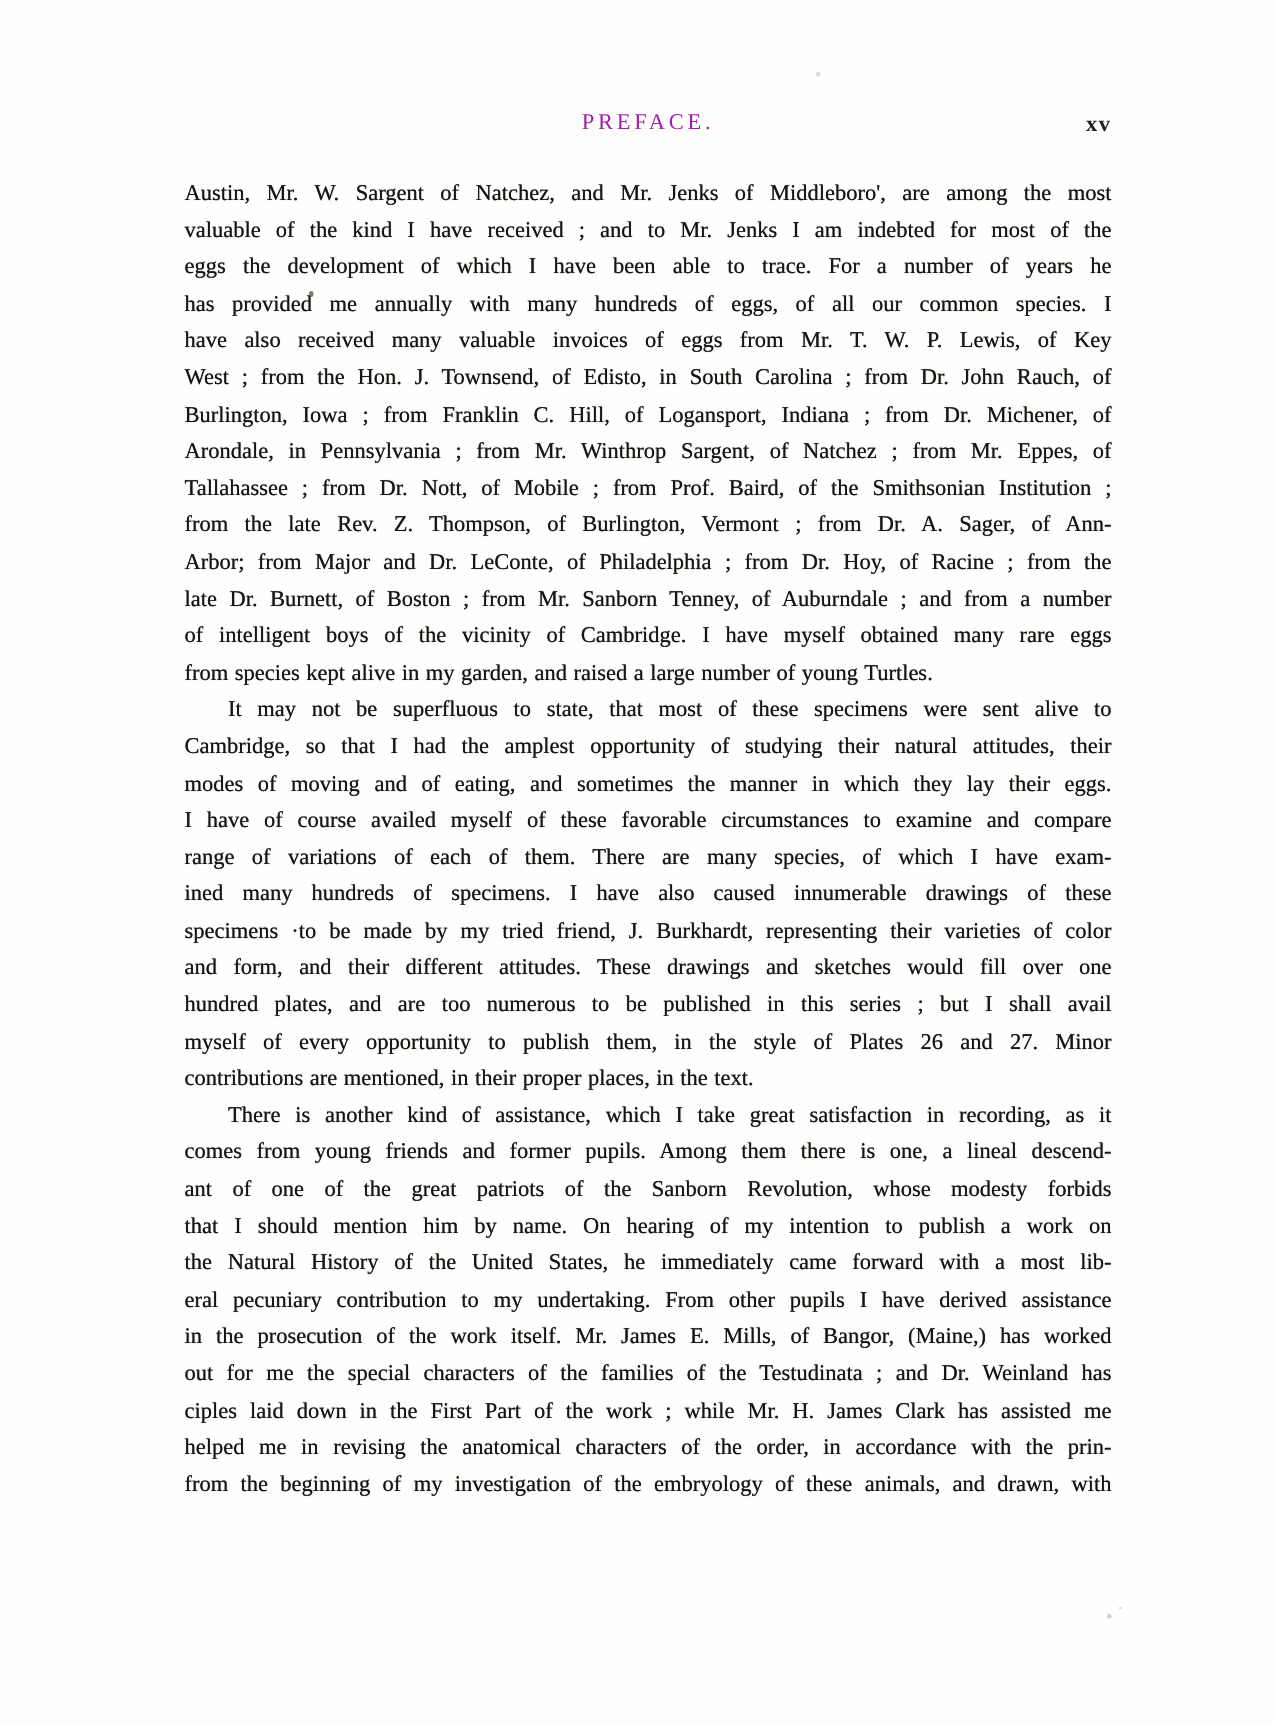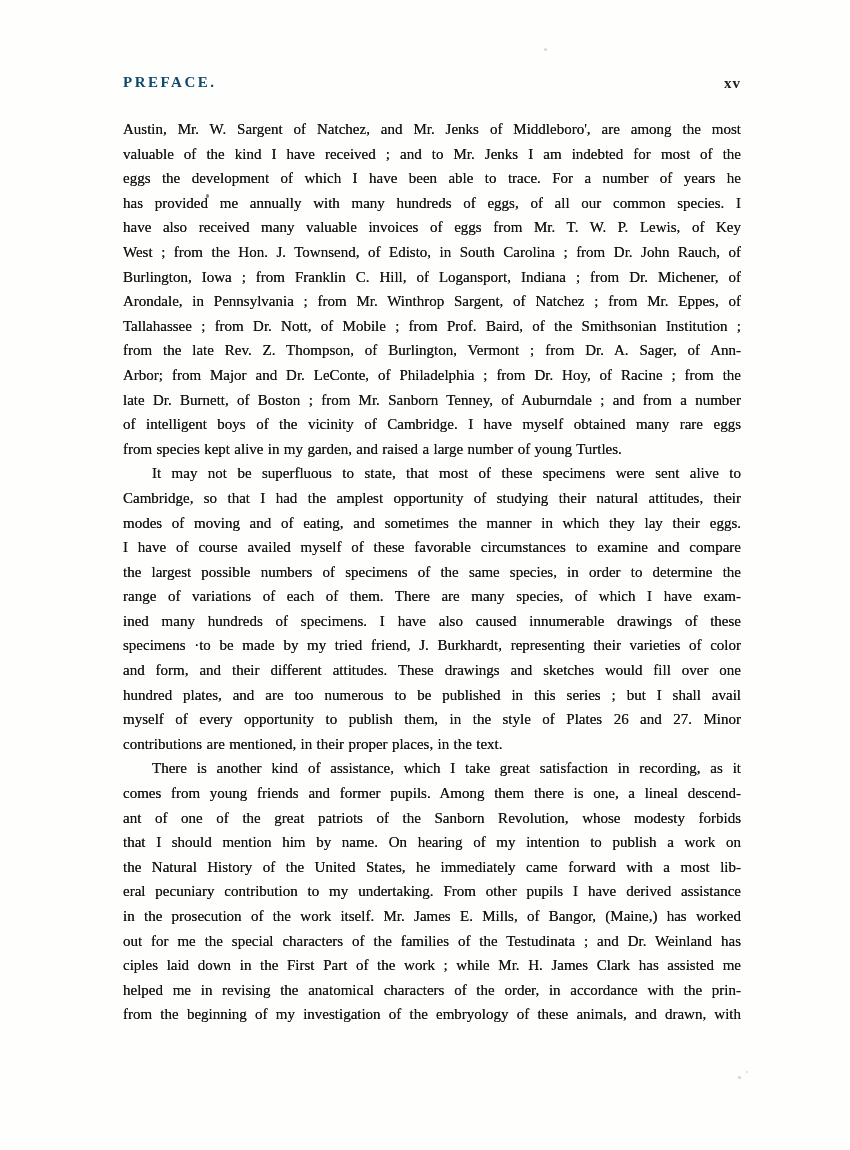--- a/index.html
+++ b/index.html
@@ -19,24 +19,25 @@
   
   .running-head {
     position: absolute;
     left: 123px;
     top: 74px;
     width: 618px;
     height: 22px;
   }
   .head-title {
     display: block;
+    text-align: center;
     font-size: 15px;
-    font-weight: bold;
+    font-weight: normal;
     letter-spacing: 2.5px;
-    color: #0c4a6e;
+    color: #a21caf;
   }
   .head-pagenum {
     position: absolute;
     right: 0;
     top: 1px;
     font-size: 15px;
     font-weight: bold;
     letter-spacing: 1px;
     color: #201e1c;
     margin-left: 35px;
@@ -97,21 +98,20 @@
       <div class="line">Tallahassee ; from Dr. Nott, of Mobile ; from Prof. Baird, of the Smithsonian Institution ;</div>
       <div class="line">from the late Rev. Z. Thompson, of Burlington, Vermont ; from Dr. A. Sager, of Ann-</div>
       <div class="line">Arbor; from Major and Dr. LeConte, of Philadelphia ; from Dr. Hoy, of Racine ; from the</div>
       <div class="line">late Dr. Burnett, of Boston ; from Mr. Sanborn Tenney, of Auburndale ; and from a number</div>
       <div class="line">of intelligent boys of the vicinity of Cambridge. I have myself obtained many rare eggs</div>
       <div class="line parend">from species kept alive in my garden, and raised a large number of young Turtles.</div>
       <div class="line indent">It may not be superfluous to state, that most of these specimens were sent alive to</div>
       <div class="line">Cambridge, so that I had the amplest opportunity of studying their natural attitudes, their</div>
       <div class="line">modes of moving and of eating, and sometimes the manner in which they lay their eggs.</div>
       <div class="line">I have of course availed myself of these favorable circumstances to examine and compare</div>
-      <div class="line">the largest possible numbers of specimens of the same species, in order to determine the</div>
       <div class="line">range of variations of each of them. There are many species, of which I have exam-</div>
       <div class="line">ined many hundreds of specimens. I have also caused innumerable drawings of these</div>
       <div class="line">specimens ·to be made by my tried friend, J. Burkhardt, representing their varieties of color</div>
       <div class="line">and form, and their different attitudes. These drawings and sketches would fill over one</div>
       <div class="line">hundred plates, and are too numerous to be published in this series ; but I shall avail</div>
       <div class="line">myself of every opportunity to publish them, in the style of Plates 26 and 27. Minor</div>
       <div class="line parend">contributions are mentioned, in their proper places, in the text.</div>
       <div class="line indent">There is another kind of assistance, which I take great satisfaction in recording, as it</div>
       <div class="line">comes from young friends and former pupils. Among them there is one, a lineal descend-</div>
       <div class="line">ant of one of the great patriots of the Sanborn Revolution, whose modesty forbids</div>

